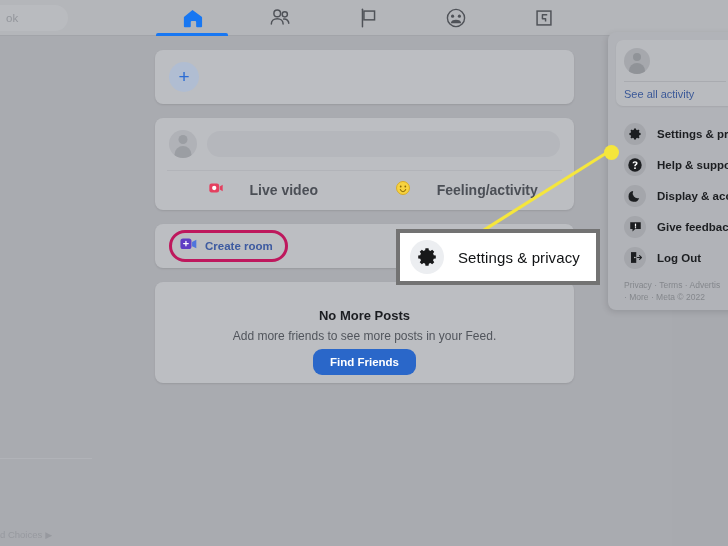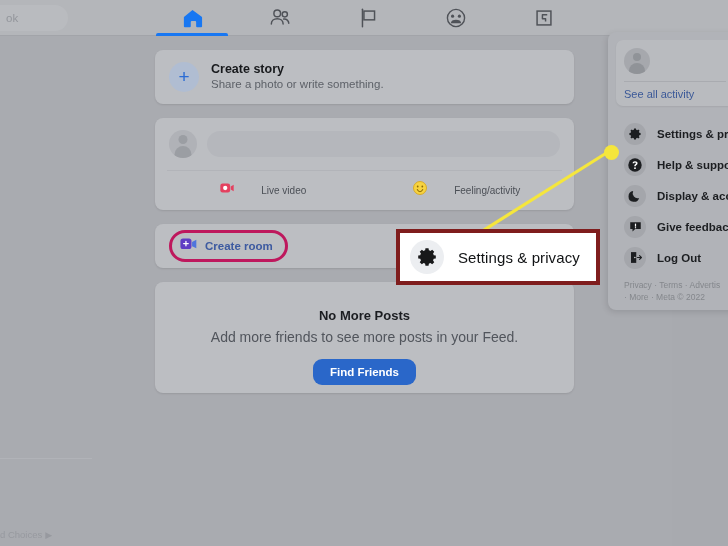--- a/index.html
+++ b/index.html
@@ -165,22 +165,22 @@
     padding: 9px 6px 10px 6px;
   }
   .comp-action {
     flex: 1;
     display: flex;
     align-items: center;
     justify-content: center;
     gap: 7px;
   }
   .comp-action-label {
-    font-size: 10px;
-    font-weight: normal;
+    font-size: 14px;
+    font-weight: bold;
     color: #4b4f56;
     white-space: nowrap;
     margin-left: 19px;
   }
 
   
   .room-card {
     padding: 10px 14px;
     height: 44px;
     display: flex;
@@ -206,23 +206,23 @@
     padding: 26px 14px 8px 14px;
     text-align: center;
   }
   .nm-title {
     font-size: 13px;
     font-weight: bold;
     color: #1b1d21;
     margin-bottom: 6px;
   }
   .nm-sub {
-    font-size: 14px;
+    font-size: 12px;
     color: #51555c;
-    margin-bottom: 14px;
+    margin-bottom: 6px;
   }
   .nm-btn {
     display: inline-block;
     background: #2a67c9;
     color: #fff;
     font-size: 11.5px;
     font-weight: bold;
     padding: 7px 17px;
     border-radius: 9px;
     border: none;
@@ -346,21 +346,21 @@
     position: absolute;
     left: 0; top: 0;
     width: 728px; height: 546px;
     pointer-events: none;
   }
   .callout {
     position: absolute;
     left: 396px; top: 229px;
     width: 204px; height: 56px;
     background: #ffffff;
-    border: 4px solid #7f1d1d;
+    border: 4px solid #737373;
     display: flex;
     align-items: center;
     padding-left: 10px;
     gap: 14px;
     z-index: 20;
   }
   .callout-icon {
     width: 34px; height: 34px;
     border-radius: 50%;
     background: #eceef1;
@@ -453,24 +453,20 @@
     <span>d Choices</span>
     <span class="adchoices-glyph">▶</span>
   </div>
 
   <div class="feed">
 
     <div class="card create-story">
       <div class="plus-circle">
           <span>+</span>
         </div>
-      <div>
-        <div class="cs-title">Create story</div>
-        <div class="cs-sub">Share a photo or write something.</div>
-      </div>
     </div>
 
     <div class="card">
       <div class="composer-top">
         <div class="avatar-sm"></div>
         <div class="composer-input"></div>
       </div>
       <div class="composer-divider"></div>
       <div class="composer-actions">
 

